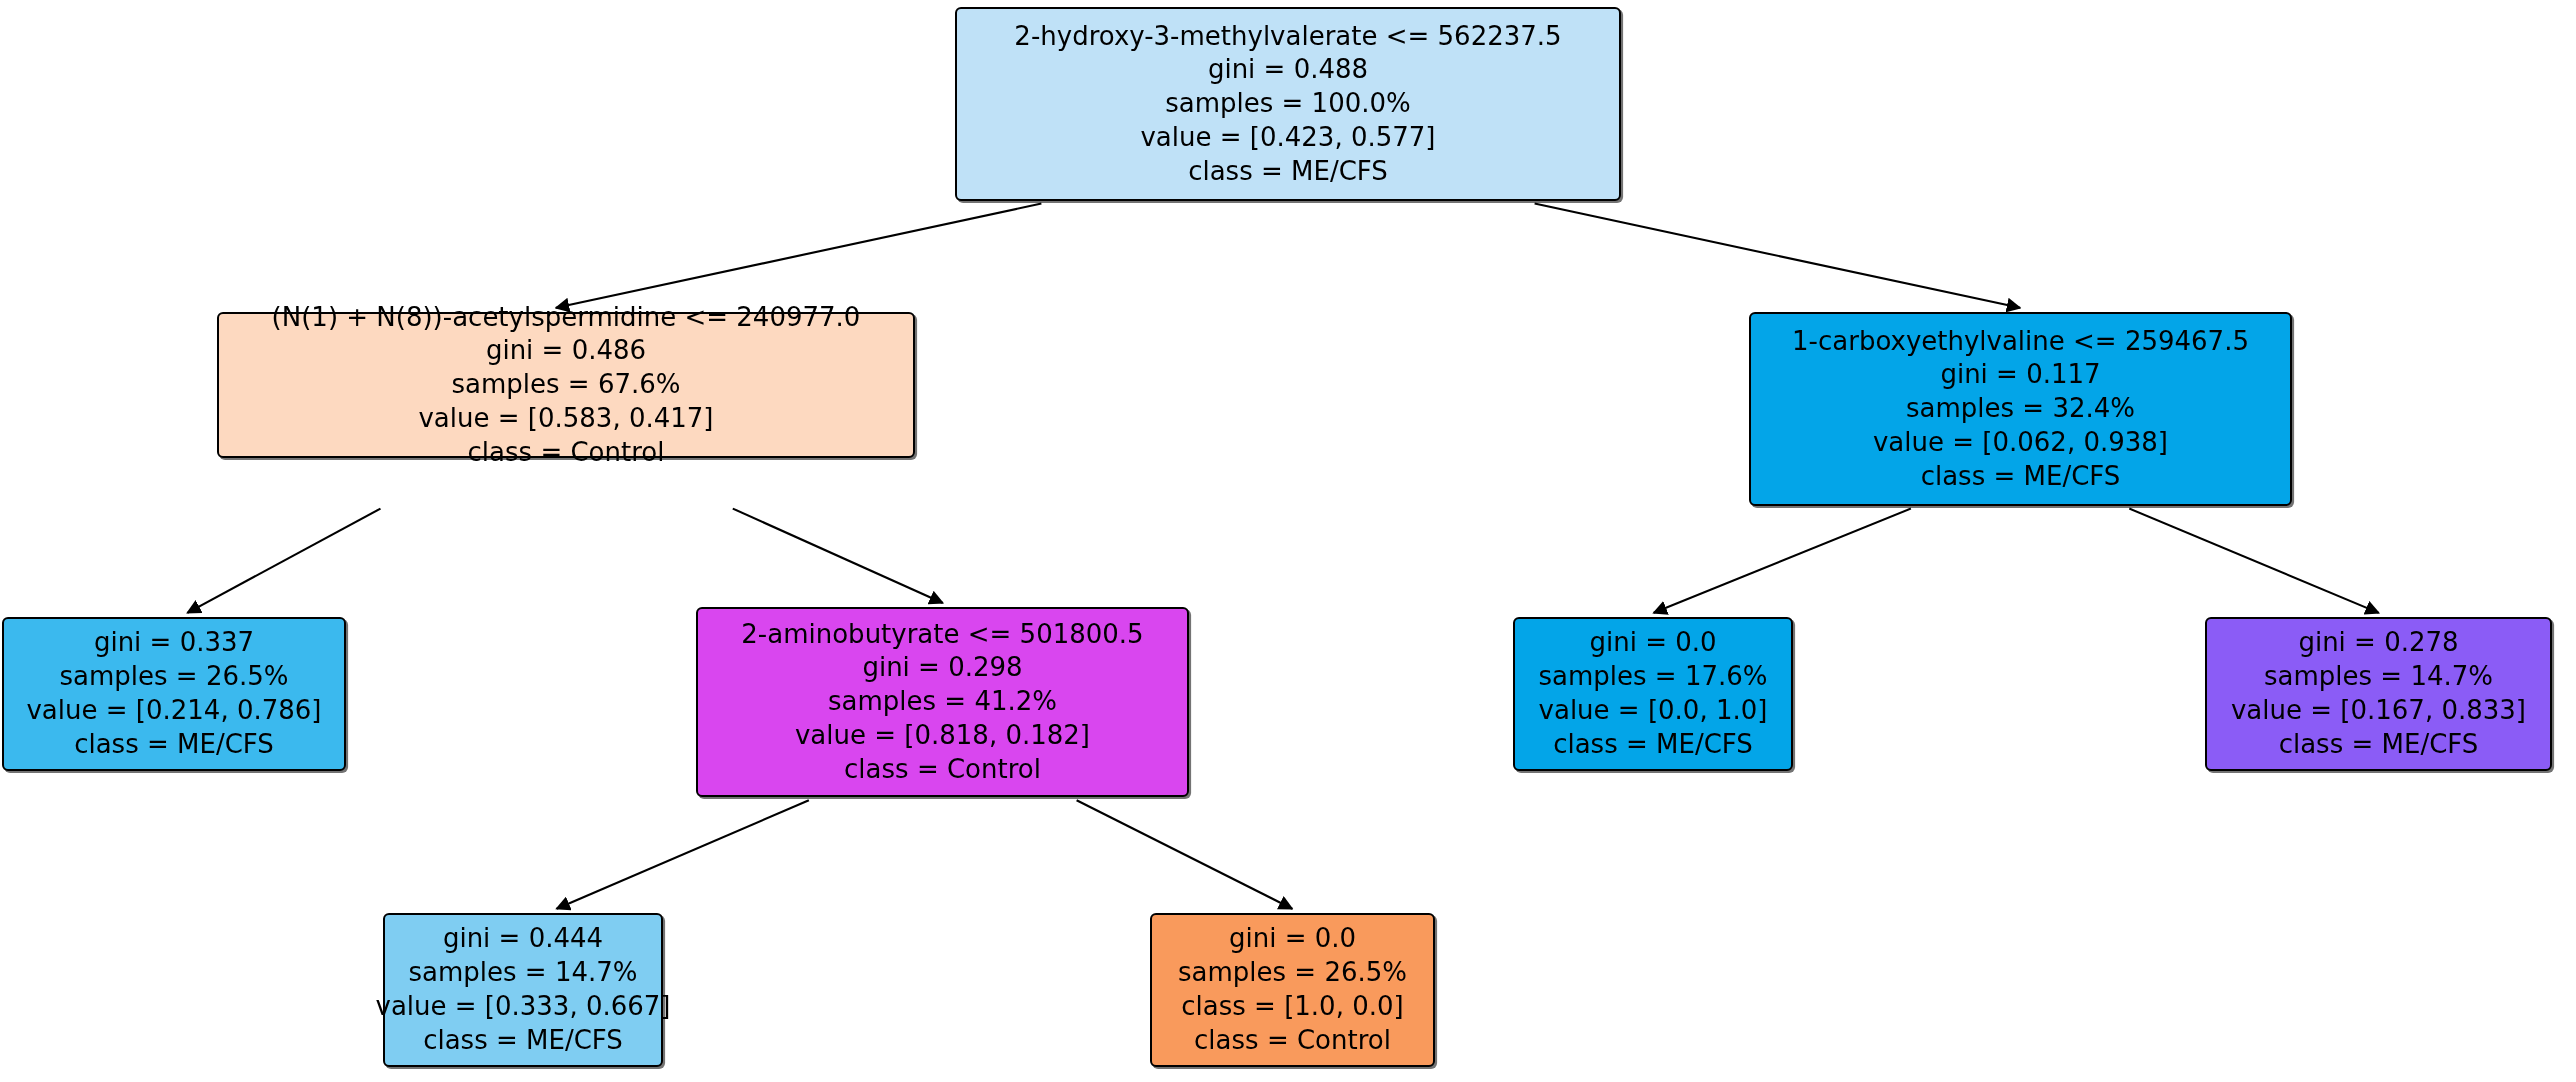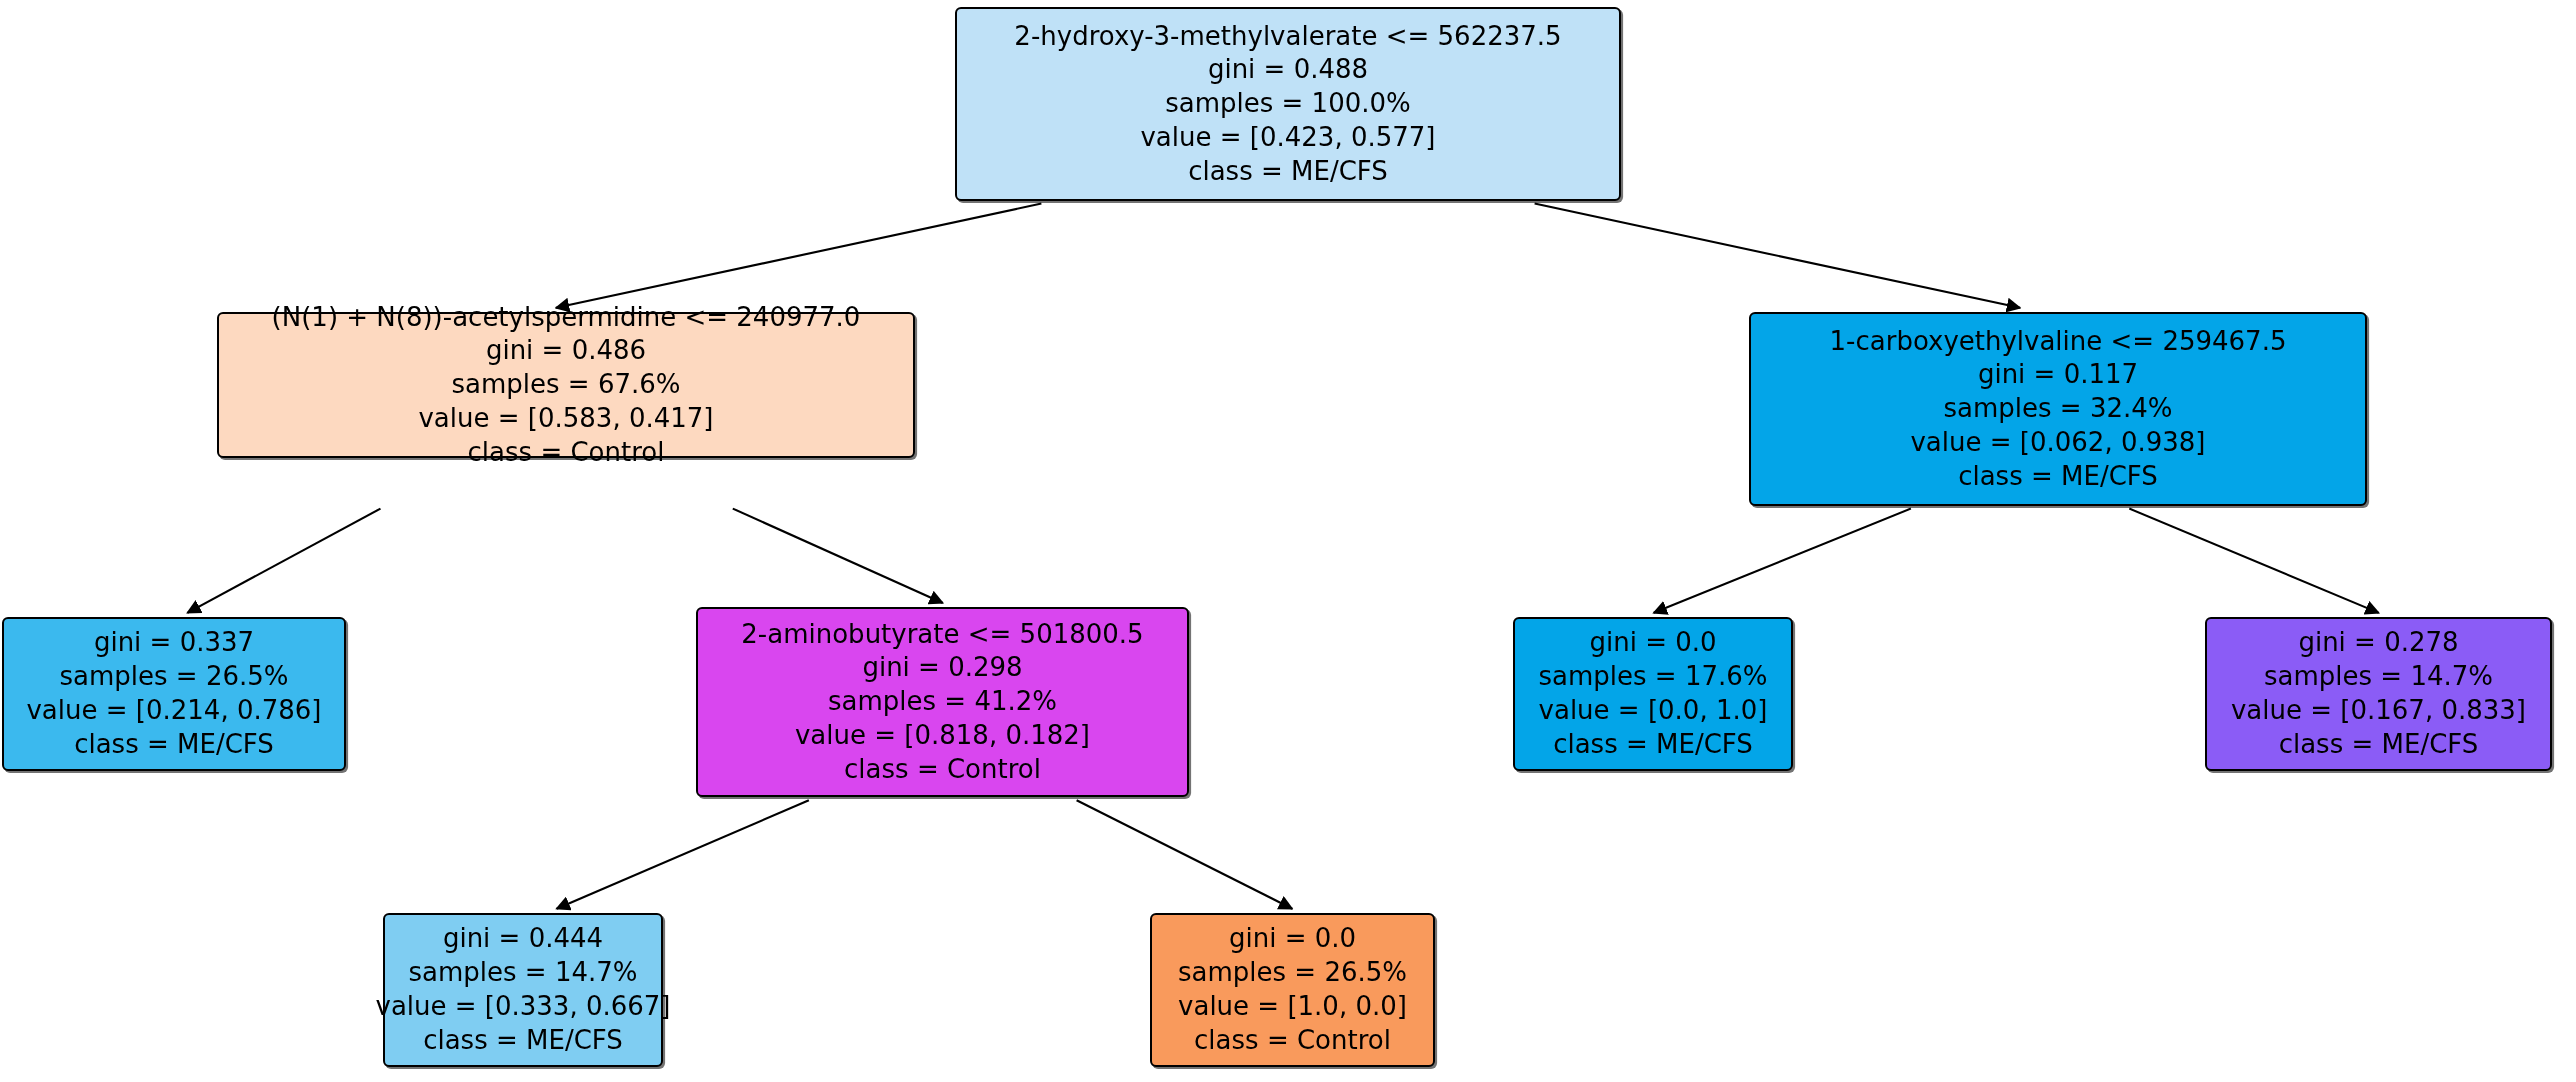--- a/index.html
+++ b/index.html
@@ -73,21 +73,21 @@
         <span class="line">value = [0.423, 0.577]</span>
         <span class="line">class = ME/CFS</span>
       </div>
       <div class="node" style="left: 217px; top: 312px; width: 698px; height: 146px; background: rgb(253, 217, 192);">
         <span class="line">(N(1) + N(8))-acetylspermidine &lt;= 240977.0</span>
         <span class="line">gini = 0.486</span>
         <span class="line">samples = 67.6%</span>
         <span class="line">value = [0.583, 0.417]</span>
         <span class="line">class = Control</span>
       </div>
-      <div class="node" style="left: 1749px; top: 312px; width: 618px; height: 194px; background: rgb(3, 165, 232);">
+      <div class="node" style="left: 1749px; top: 312px; width: 543px; height: 194px; background: rgb(3, 165, 232);">
         <span class="line">1-carboxyethylvaline &lt;= 259467.5</span>
         <span class="line">gini = 0.117</span>
         <span class="line">samples = 32.4%</span>
         <span class="line">value = [0.062, 0.938]</span>
         <span class="line">class = ME/CFS</span>
       </div>
       <div class="node" style="left: 2px; top: 617px; width: 344px; height: 154px; background: rgb(59, 185, 238);">
         <span class="line">gini = 0.337</span>
         <span class="line">samples = 26.5%</span>
         <span class="line">value = [0.214, 0.786]</span>
@@ -114,18 +114,18 @@
       </div>
       <div class="node" style="left: 383px; top: 913px; width: 280px; height: 154px; background: rgb(127, 205, 242); justify-content: space-between;">
         <span class="line">gini = 0.444</span>
         <span class="line">samples = 14.7%</span>
         <span class="line">value = [0.333, 0.667]</span>
         <span class="line">class = ME/CFS</span>
       </div>
       <div class="node" style="left: 1150px; top: 913px; width: 285px; height: 154px; background: rgb(249, 154, 92);">
         <span class="line">gini = 0.0</span>
         <span class="line">samples = 26.5%</span>
-        <span class="line">value = [1.0, 0.0]</span>
+        <span class="line">class = [1.0, 0.0]</span>
         <span class="line">class = Control</span>
       </div>
     </div>
 </div>
 
 
 </body></html>

